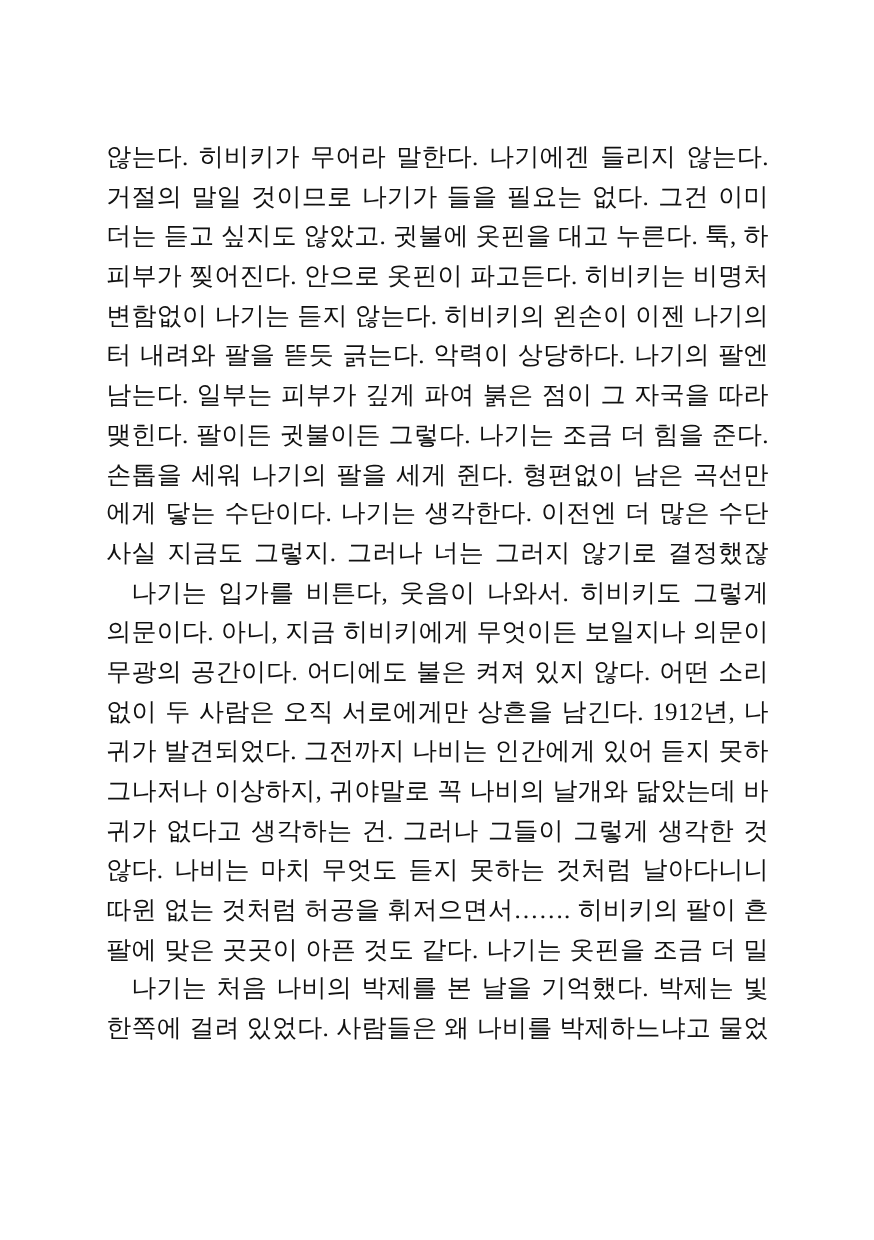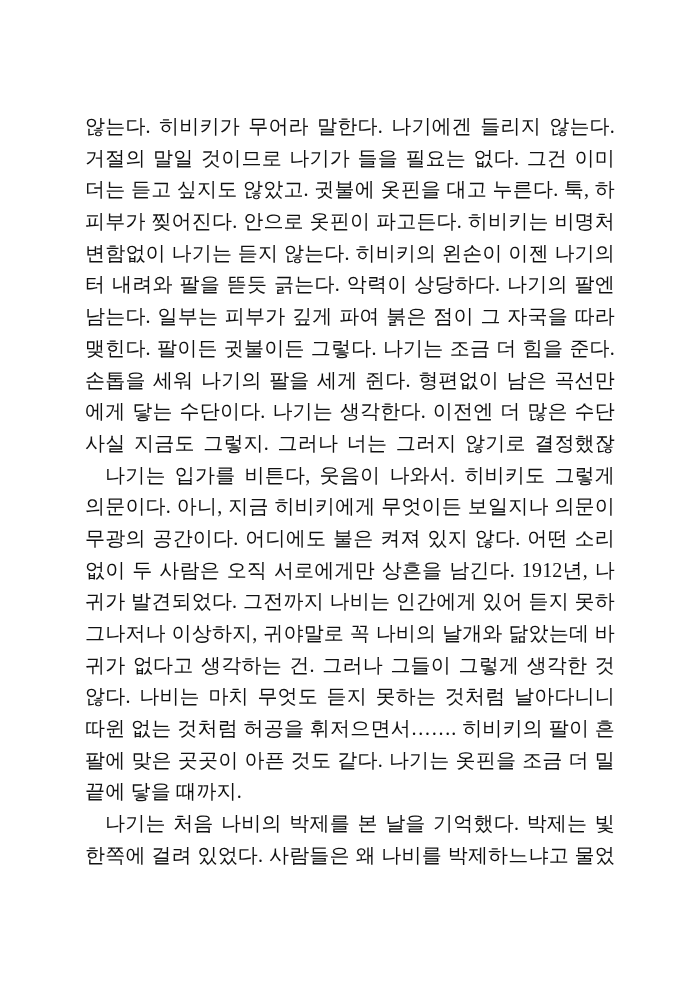--- a/index.html
+++ b/index.html
@@ -71,21 +71,20 @@
       <div class="line indent">나기는 입가를 비튼다, 웃음이 나와서. 히비키도 그렇게 생각했을지는</div>
       <div class="line">의문이다. 아니, 지금 히비키에게 무엇이든 보일지나 의문이다. 이곳은</div>
       <div class="line">무광의 공간이다. 어디에도 불은 켜져 있지 않다. 어떤 소리도 풍경도</div>
       <div class="line">없이 두 사람은 오직 서로에게만 상흔을 남긴다. 1912년, 나비에게서</div>
       <div class="line">귀가 발견되었다. 그전까지 나비는 인간에게 있어 듣지 못하는 생물이었다.</div>
       <div class="line">그나저나 이상하지, 귀야말로 꼭 나비의 날개와 닮았는데 바로 그 나비에게</div>
       <div class="line">귀가 없다고 생각하는 건. 그러나 그들이 그렇게 생각한 것도 이상하지</div>
       <div class="line">않다. 나비는 마치 무엇도 듣지 못하는 것처럼 날아다니니까. 인간의 소음</div>
       <div class="line">따윈 없는 것처럼 허공을 휘저으면서……. 히비키의 팔이 흔들린다. 그</div>
       <div class="line">팔에 맞은 곳곳이 아픈 것도 같다. 나기는 옷핀을 조금 더 밀어 넣는다.</div>
-      <div class="line end">끝에 닿을 때까지.</div>
     </div>
 
     <div class="para">
       <div class="line indent">나기는 처음 나비의 박제를 본 날을 기억했다. 박제는 빛을 받으며 벽</div>
       <div class="line">한쪽에 걸려 있었다. 사람들은 왜 나비를 박제하느냐고 물었으나 마땅한</div>
     </div>
 
   </div>
 </div>
 

